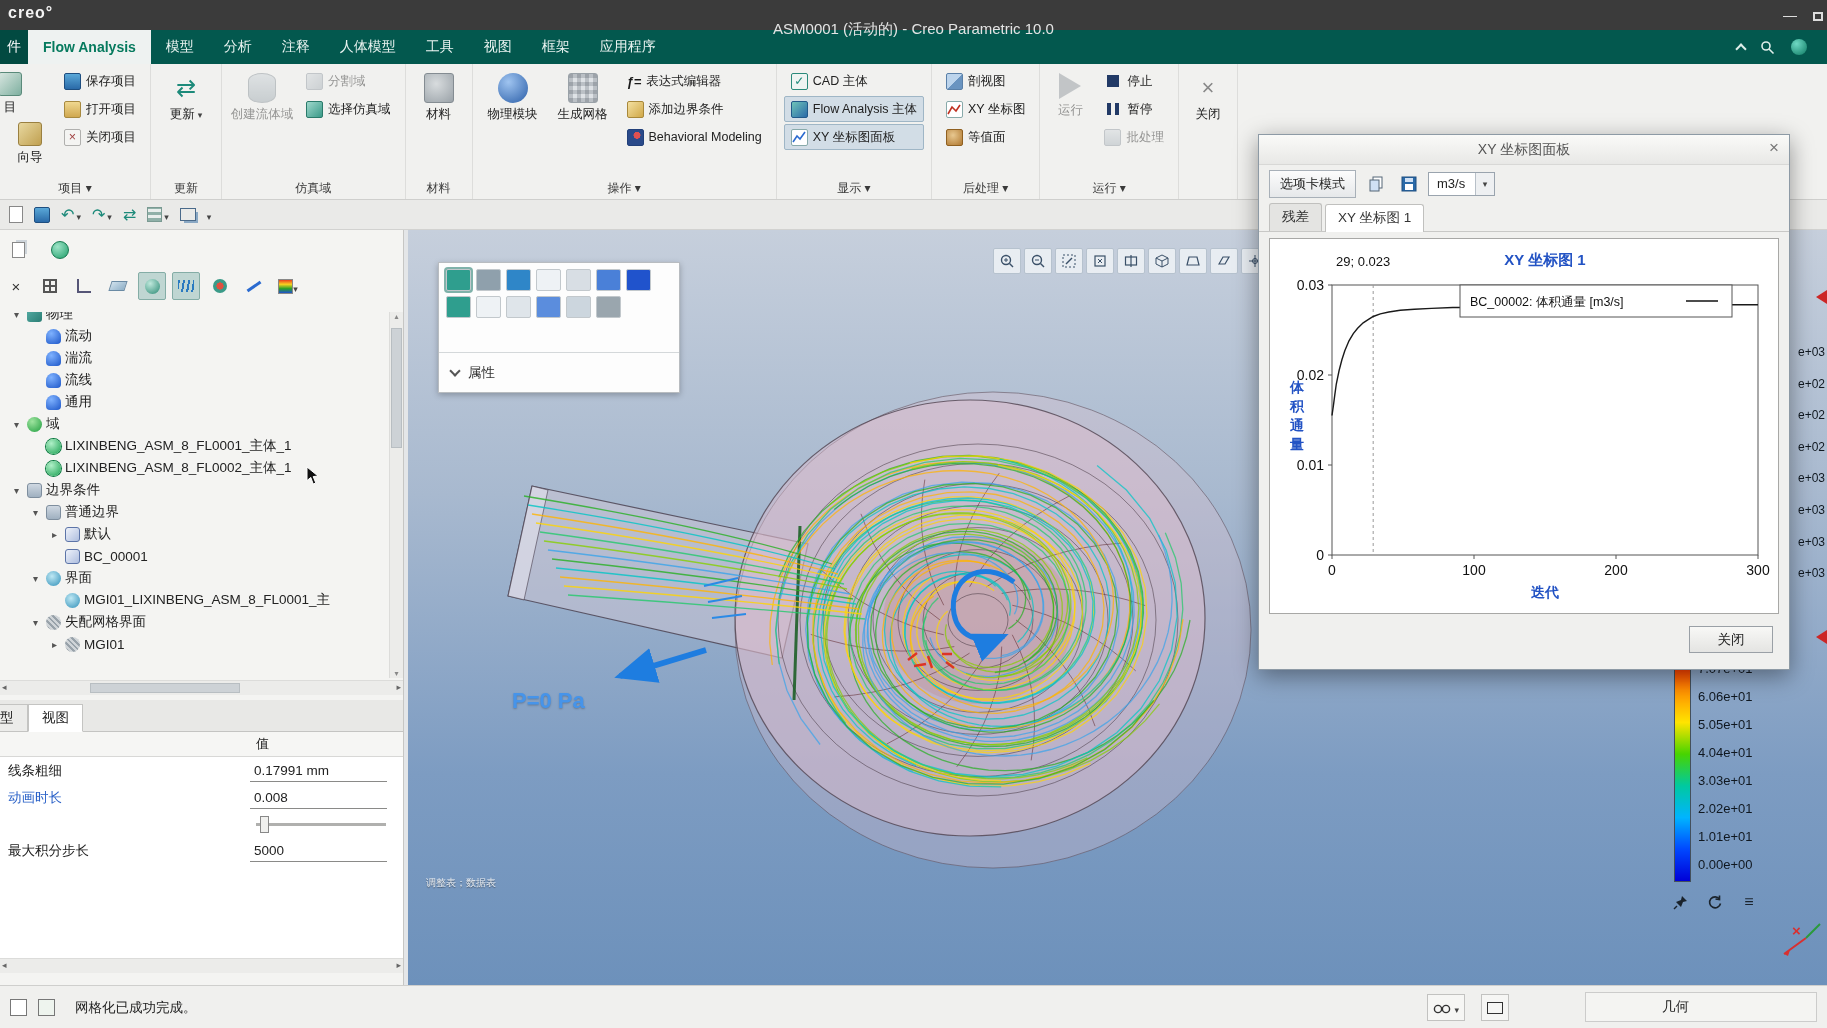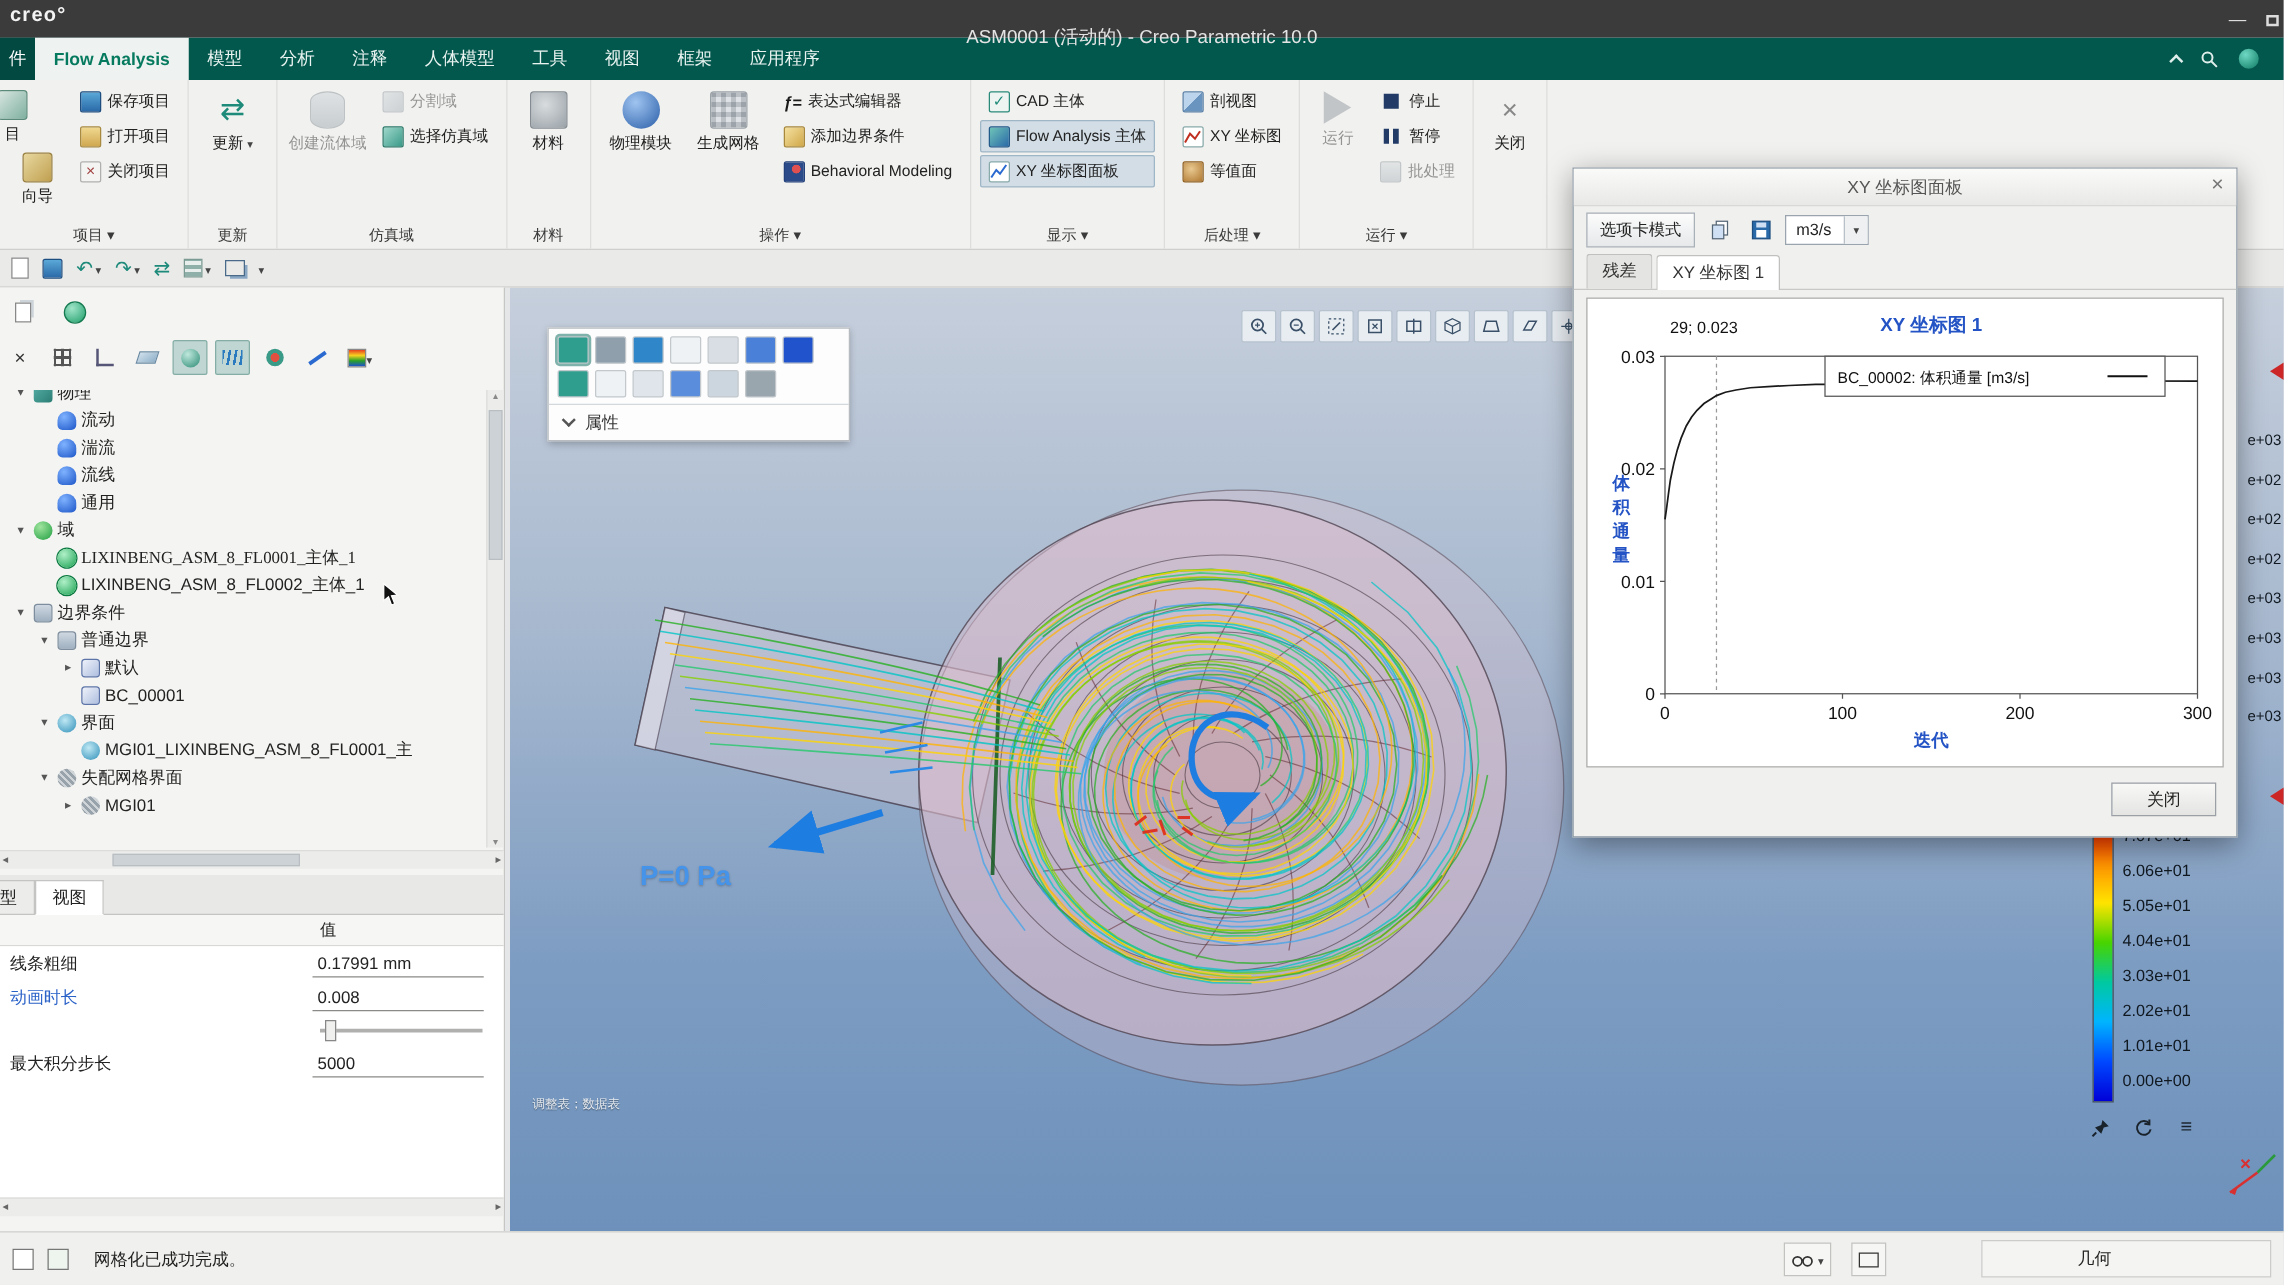--- a/index.html
+++ b/index.html
@@ -98,21 +98,21 @@
   .viewport { position:absolute; top:230px; left:408px; right:0; bottom:43px; overflow:hidden;
     background:linear-gradient(180deg,#c6cfdc 0%,#a8b9cf 35%,#7d9cc2 72%,#6d91bb 100%); }
   #flow-svg { position:absolute; inset:0; }
   .vtoolbar { position:absolute; left:585px; top:18px; display:flex; gap:3px; z-index:5; }
   .vtb { width:28px; height:26px; background:rgba(238,242,246,.85); border:1px solid #b6c2ce; border-radius:2px; display:flex; align-items:center; justify-content:center; }
 
   .minipanel { position:absolute; left:30px; top:32px; width:242px; background:#fdfdfd; border:1px solid #b8bcc0; box-shadow:0 2px 6px rgba(0,0,0,.25); z-index:5; }
   .mini-rows { padding:6px 7px 5px; display:flex; flex-direction:column; gap:5px; }
   .mini-row { display:flex; gap:5px; }
   .mini-ic { width:25px; height:22px; border:1px solid #c2c8cc; border-radius:2px; }
-  .mini-footer { border-top:1px solid #d4d8da; height:29px; display:flex; align-items:center; gap:9px; padding-left:12px; font-size:13.5px; color:#333; }
+  .mini-footer { border-top:1px solid #d4d8da; height:40px; display:flex; align-items:center; gap:9px; padding-left:12px; font-size:13.5px; color:#333;margin-top:29px; }
   .chev-dn { width:8px; height:8px; border-left:2px solid #555; border-bottom:2px solid #555; transform:rotate(-45deg); margin-top:-4px; }
 
   .pressure { position:absolute; left:104px; top:458px; color:#4694ea; font-size:22px; font-weight:bold; z-index:4; text-shadow:0 1px 2px rgba(0,0,0,.25); }
   .watermark { position:absolute; left:18px; top:646px; font-size:10px; color:rgba(255,255,255,.85); z-index:4; text-shadow:0 1px 1px rgba(0,0,0,.45); }
 
   .colorbar { position:absolute; left:1266px; top:428px; width:17px; height:224px; border:1px solid #44505c; z-index:4; }
   .legend-vals { position:absolute; left:1290px; top:424px; z-index:4; }
   .legend-vals div { height:28px; display:flex; align-items:center; font-size:13px; color:#101820; }
   .legend-tools { position:absolute; left:1262px; top:662px; display:flex; gap:12px; z-index:4; }
   .legend-tools button { width:22px; height:20px; display:flex; align-items:center; justify-content:center; color:#1a232c; font-size:16px; }
@@ -464,21 +464,21 @@
         <div class="titem" style="padding-left: 27px;">
           <span class="tarrow"></span>
           <span class="ti ti-flow"></span>
           <span class="tlabel">通用</span>
         </div>
         <div class="titem" style="padding-left: 8px;">
           <span class="tarrow">▾</span>
           <span class="ti ti-globe"></span>
           <span class="tlabel">域</span>
         </div>
-        <div class="titem" style="padding-left: 27px; font-family: Liberation Serif, serif;">
+        <div class="titem" style="padding-left: 27px;">
           <span class="tarrow"></span>
           <span class="ti ti-body"></span>
           <span class="tlabel">LIXINBENG_ASM_8_FL0001_主体_1</span>
         </div>
         <div class="titem" style="padding-left: 27px;">
           <span class="tarrow"></span>
           <span class="ti ti-body"></span>
           <span class="tlabel">LIXINBENG_ASM_8_FL0002_主体_1</span>
         </div>
         <div class="titem" style="padding-left: 8px;">

